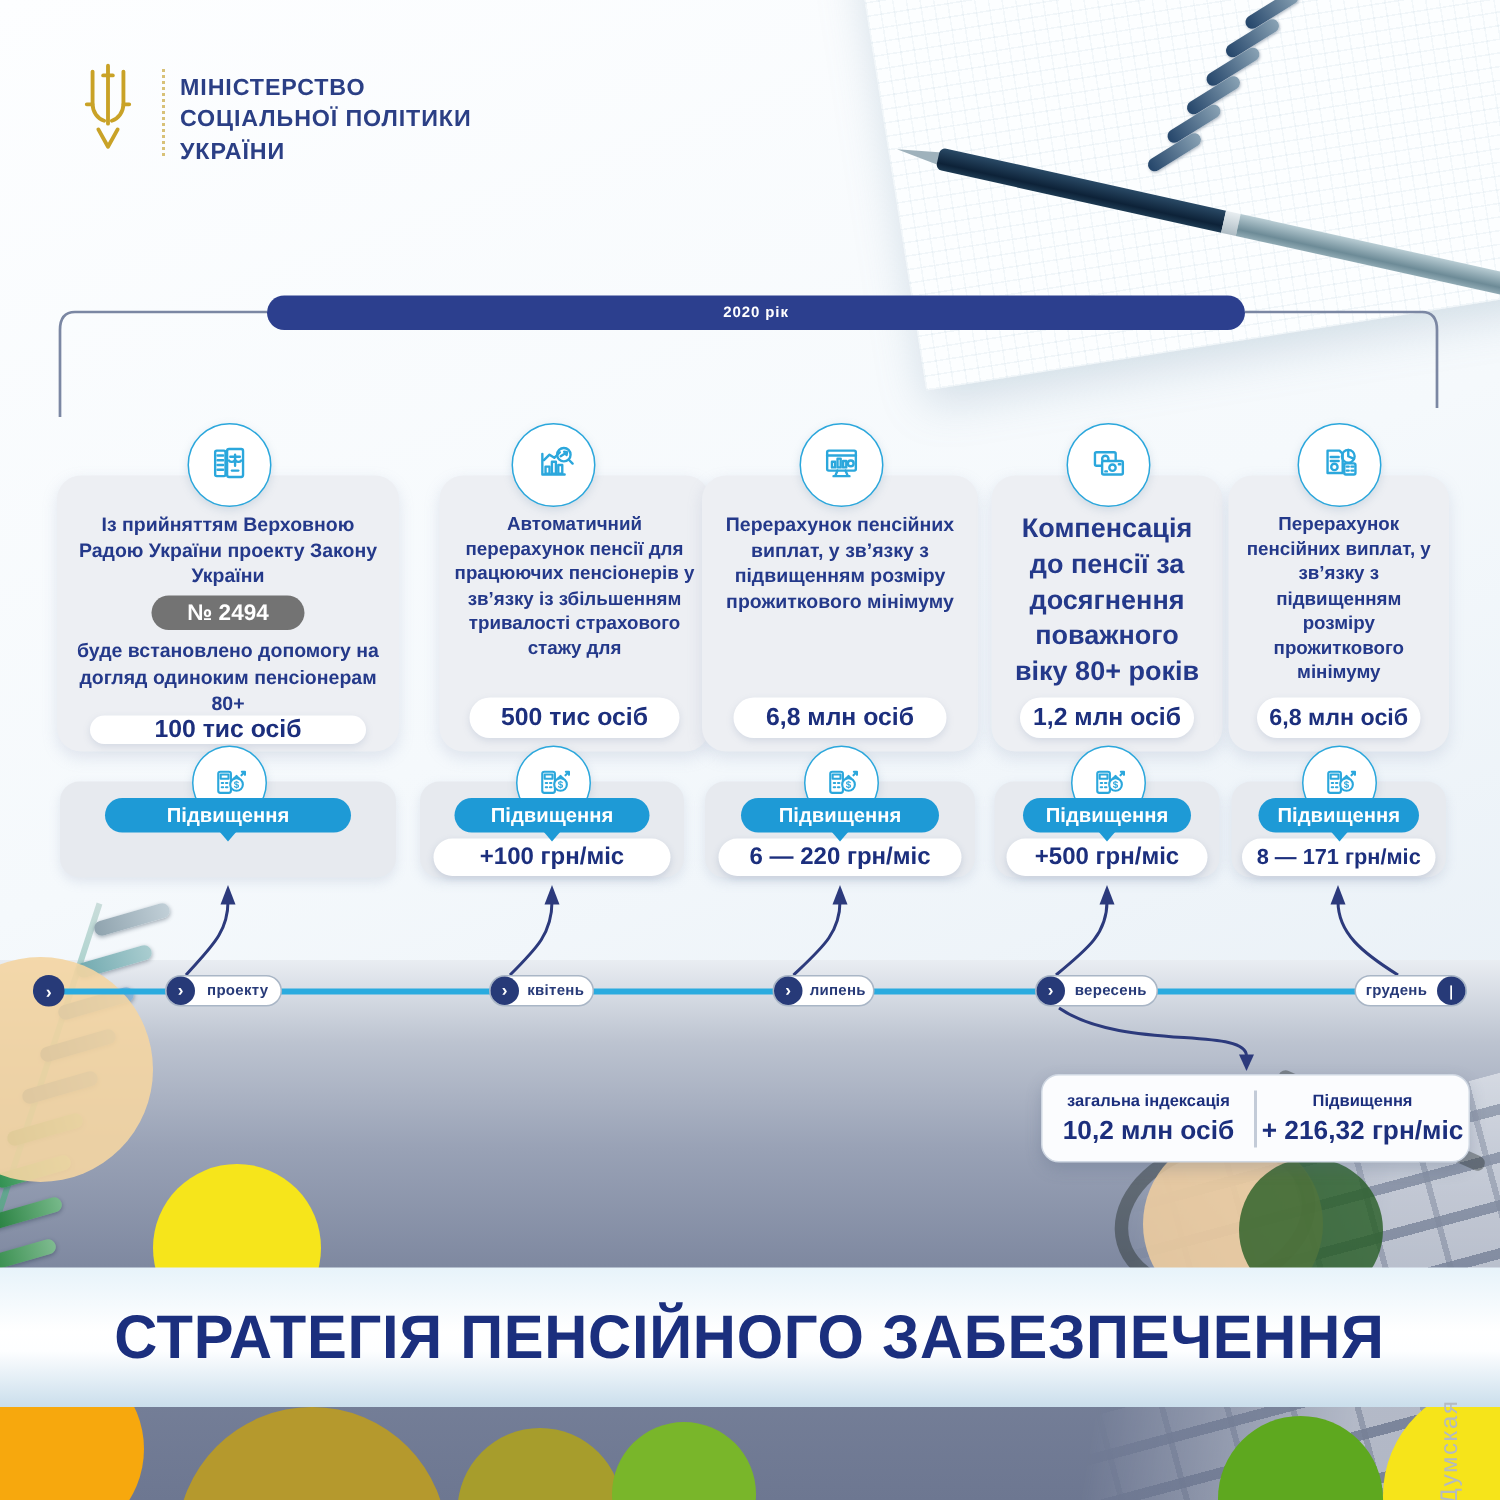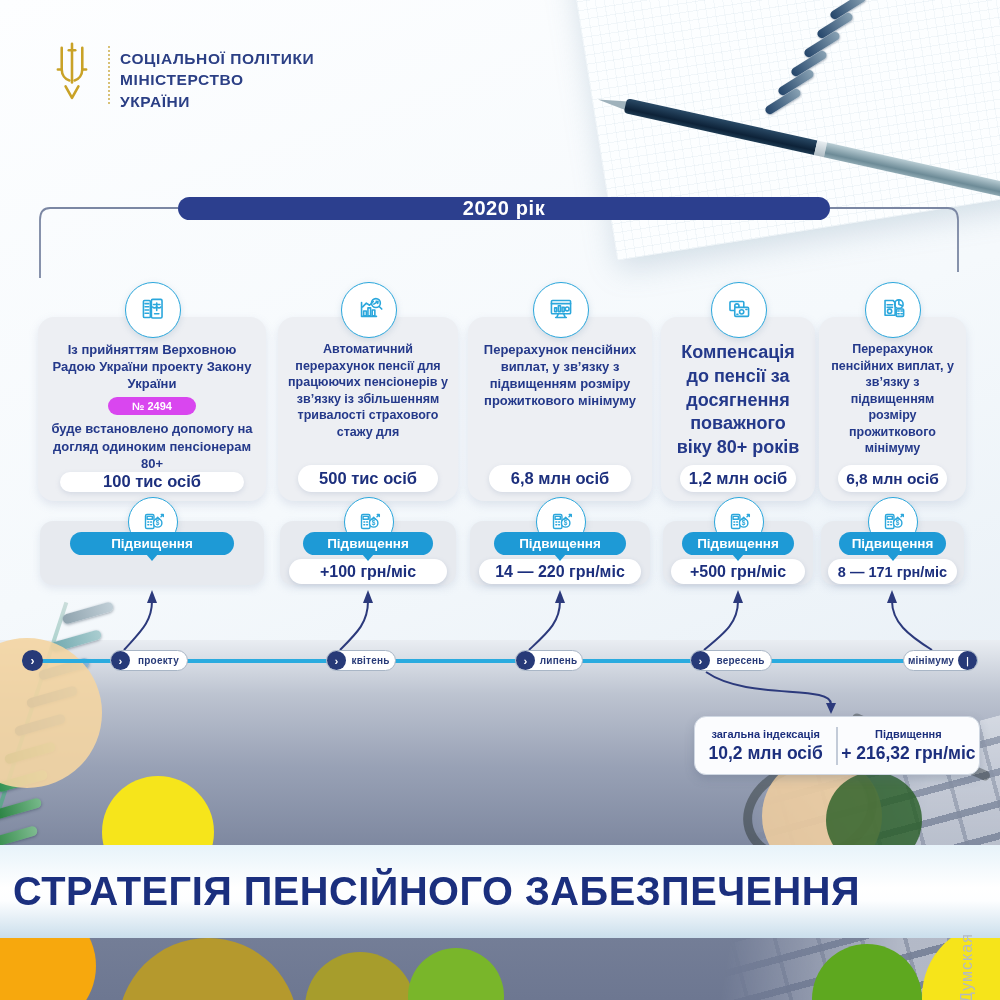--- a/index.html
+++ b/index.html
@@ -21,37 +21,37 @@
     background:linear-gradient(180deg,#2a4a66,#0d2238 70%,#1d3a52);}
   .pen .band{position:absolute;left:223px;top:0;width:10px;height:15px;background:linear-gradient(180deg,#e8eef1,#aebcc4);}
   .pen .rear{position:absolute;left:233px;top:0;width:195px;height:15px;border-radius:0 6px 6px 0;
     background:linear-gradient(180deg,#b9cdd4,#6d8b97 70%,#90aab4);}
   
   .logo{position:absolute;left:46px;top:40px;display:flex;align-items:flex-start;}
   .logo .sep{width:0;border-left:2px dotted #caa93f;height:58px;margin:6px 10px 0 10px;opacity:.7;}
   .logo-text{color:#2b3f85;font-weight:700;font-size:15.5px;line-height:1.38;letter-spacing:.6px;padding-top:8px;}
   
   .year-pill{position:absolute;left:178px;top:197px;width:652px;height:23px;border-radius:12px;
-    background:#2c3f8e;color:#fff;font-weight:700;font-size:20px;letter-spacing:.6px;
+    background:#2c3f8e;color:#fff;font-weight:700;font-size:10px;letter-spacing:.6px;
     display:flex;align-items:center;justify-content:center;z-index:6;}
   svg.overlay{position:absolute;left:0;top:0;z-index:5;pointer-events:none;}
   .bracket{fill:none;stroke:#7b87a3;stroke-width:1.8;}
   .arrow{fill:none;stroke:#2c3a7c;stroke-width:2;}
   .head{fill:#2c3a7c;}
   
   .icon-circle{position:absolute;width:54px;height:54px;border-radius:50%;background:#fff;
     border:1.6px solid #2ba7dc;box-shadow:0 2px 6px rgba(120,150,180,.25);
     display:flex;align-items:center;justify-content:center;z-index:7;}
   .icon-circle.small{width:48px;height:48px;}
   .card{position:absolute;top:317px;height:184px;background:#edeff3;border-radius:16px;
     box-shadow:0 4px 10px rgba(140,155,185,.22);z-index:6;
     display:flex;flex-direction:column;align-items:center;box-sizing:border-box;
     padding:24px 10px 9px;color:#24398a;font-weight:700;text-align:center;}
   .card p{margin:0;font-size:12.5px;line-height:1.32;}
-  .law-pill{background:#d946ef;color:#fff;border-radius:13px;padding:3px 24px;font-size:11px;
+  .law-pill{background:#737373;color:#fff;border-radius:13px;padding:3px 24px;font-size:15px;
     font-weight:700;margin:5px 0;}
   .people-pill{margin-top:auto;background:#fff;border-radius:14px;height:27px;align-self:stretch;
     display:flex;align-items:center;justify-content:center;font-size:16.5px;font-weight:700;color:#1c2f7d;
     box-shadow:0 2px 5px rgba(140,155,185,.25);}
   
   .raise-box{position:absolute;top:521px;height:64px;background:#e7eaef;border-radius:13px;z-index:6;
     box-shadow:0 3px 8px rgba(140,155,185,.2);}
   .raise-pill{position:absolute;top:532px;height:23px;border-radius:12px;background:#1e9ad6;color:#fff;
     display:flex;align-items:center;justify-content:center;font-size:13.5px;font-weight:700;z-index:8;}
   .raise-pill::after{content:"";position:absolute;left:50%;bottom:-6px;margin-left:-6px;
@@ -90,21 +90,21 @@
   
   .idx-box{position:absolute;left:694px;top:716px;width:284px;height:57px;background:#fbfcfe;border:1.5px solid #cfd7e2;
     border-radius:12px;z-index:8;display:flex;align-items:center;box-shadow:0 4px 10px rgba(80,95,125,.25);}
   .idx-cell{flex:1;text-align:center;color:#1c2f7d;}
   .idx-cell .lab{font-size:11px;font-weight:700;margin-bottom:3px;}
   .idx-cell .val{font-size:17.5px;font-weight:700;}
   .idx-div{width:1.5px;height:38px;background:#c3cbd8;}
   
   .footer-band{position:absolute;left:0;top:845px;width:1000px;height:93px;z-index:8;
     background:linear-gradient(180deg,#e7f3fa 0%,#ffffff 46%,#fdfeff 60%,#cadeec 100%);
-    display:flex;align-items:center;justify-content:flex-start;}
+    display:flex;align-items:center;justify-content:center;}
   .footer-title{color:#1b2f7e;font-weight:700;font-size:41px;letter-spacing:.5px;transform:scaleX(.97);white-space:nowrap;}
   .watermark{position:absolute;left:958px;top:903px;height:100px;writing-mode:vertical-rl;transform:rotate(180deg);
     color:#b4bac1;font-size:16px;letter-spacing:1px;z-index:9;}
   .icon-svg{stroke:#2ba7dc;fill:none;stroke-width:1.5;stroke-linecap:round;stroke-linejoin:round;}
 </style>
 </head>
 <body>
 
 <div id="stage">
 
@@ -128,22 +128,22 @@
     <svg width="52" height="72" viewBox="0 0 40 56" style="stroke:#c9a227;fill:none;stroke-width:2;stroke-linecap:round;stroke-linejoin:round;">
       <path d="M12 6 v17 a8 9 0 0 0 6 8.5"></path>
       <path d="M28 6 v17 a8 9 0 0 1 -6 8.5"></path>
       <path d="M20 3 v30"></path>
       <path d="M15 36 l5 9 5-9"></path>
       <path d="M17.5 8 h5"></path>
       <path d="M12 23 h-3 M28 23 h3"></path>
     </svg>
     <div class="sep"></div>
     <div class="logo-text">
+      <div>МІНІСТЕРСТВО</div>
       <div>СОЦІАЛЬНОЇ ПОЛІТИКИ</div>
-      <div>МІНІСТЕРСТВО</div>
       <div>УКРАЇНИ</div>
     </div>
   </div>
 
   <svg class="overlay" width="1000" height="1000" viewBox="0 0 1000 1000">
     <path class="bracket" d="M178 208 H50 Q40 208 40 220 V278"></path>
     <path class="bracket" d="M830 208 H948 Q958 208 958 220 V272"></path>
     <path class="arrow" d="M124 650 C140 632 152 622 152 601"></path>
     <polygon class="head" points="147,603 157,603 152,590"></polygon>
     <path class="arrow" d="M340 650 C358 632 368 622 368 601"></path>
@@ -210,21 +210,21 @@
       <path d="M9 9 v13 h14"></path>
       <rect x="11" y="17" width="2.5" height="4.5"></rect>
       <rect x="15" y="14" width="2.5" height="7.5"></rect>
       <rect x="19" y="16" width="2.5" height="5.5"></rect>
       <path d="M10 13 l3.5-3.5 3 2 3.5-3.5"></path>
       <circle cx="22.5" cy="9.5" r="4.2"></circle>
       <path d="M25.6 12.7 l2.4 2.4"></path>
       <path d="M20.5 10.5 l4-2.5 m-1.8-.3 l1.8 .3 -.3 1.8"></path>
     </svg>
   </div>
-  <div class="card" style="left:278px;width:180px">
+  <div class="card" style="left:293px;width:180px">
     <p>Автоматичний перерахунок пенсії для працюючих пенсіонерів у зв’язку із збільшенням тривалості страхового стажу для</p>
     <div class="people-pill" style="margin-left:10px;margin-right:10px">500 тис осіб</div>
   </div>
 
   <div class="icon-circle" style="left:533px;top:282px">
     <svg class="icon-svg" width="34" height="34" viewBox="0 0 32 32">
       <rect x="7" y="7" width="18" height="12.5" rx="1"></rect>
       <path d="M7 10 h18"></path>
       <rect x="10" y="14" width="2" height="3.5"></rect>
       <rect x="13.5" y="12" width="2" height="5.5"></rect>
@@ -303,21 +303,21 @@
         <rect x="9.7" y="10" width="5.6" height="3"></rect>
       <path d="M10.5 16 h1 M13.5 16 h1 M10.5 19 h1 M13.5 19 h1"></path>
       <circle cx="21" cy="17" r="4.5" style="fill:#fff"></circle>
       <path d="M19.3 12.8 l1.7-1.8 1.7 1.8"></path>
       <text x="21" y="19.6" font-size="7" font-weight="bold" fill="#2ba7dc" stroke="none" text-anchor="middle" font-family="Liberation Sans, sans-serif">$</text>
       <path d="M24.5 10.5 l2.5-2.5 m-2.2 0 h2.2 v2.2"></path>
     </svg>
   </div>
   <div class="raise-box" style="left:470px;width:180px"></div>
   <div class="raise-pill" style="left:494px;width:132px">Підвищення</div>
-  <div class="raise-amount" style="left:479px;width:162px">14 — 220 грн/міс</div>
+  <div class="raise-amount" style="left:479px;width:162px">6 — 220 грн/міс</div>
 
   <div class="icon-circle small" style="left:714px;top:497px">
     <svg class="icon-svg" width="30" height="30" viewBox="0 0 32 32">
       <rect x="8" y="8" width="9" height="15" rx="1.5"></rect>
         <rect x="9.7" y="10" width="5.6" height="3"></rect>
       <path d="M10.5 16 h1 M13.5 16 h1 M10.5 19 h1 M13.5 19 h1"></path>
       <circle cx="21" cy="17" r="4.5" style="fill:#fff"></circle>
       <path d="M19.3 12.8 l1.7-1.8 1.7 1.8"></path>
       <text x="21" y="19.6" font-size="7" font-weight="bold" fill="#2ba7dc" stroke="none" text-anchor="middle" font-family="Liberation Sans, sans-serif">$</text>
       <path d="M24.5 10.5 l2.5-2.5 m-2.2 0 h2.2 v2.2"></path>
@@ -365,21 +365,21 @@
       </span>
     <span class="lbl">липень</span>
   </div>
   <div class="month" style="left:690px;width:82px">
     <span class="chev">
         <span>›</span>
       </span>
     <span class="lbl">вересень</span>
   </div>
   <div class="month" style="left:903px;width:75px">
-    <span class="lbl">мінімуму</span>
+    <span class="lbl">грудень</span>
     <span class="chev" style="margin-right:0">
         <span style="font-size:9px">❘</span>
       </span>
   </div>
 
   <div class="idx-box">
     <div class="idx-cell">
       <div class="lab">загальна індексація</div>
       <div class="val">10,2 млн осіб</div>
     </div>

